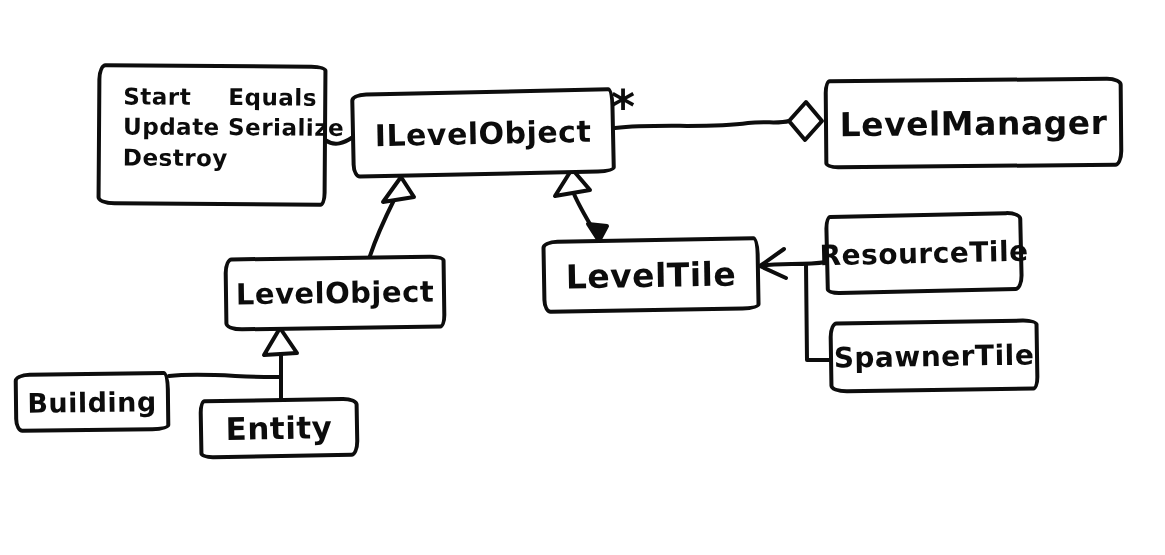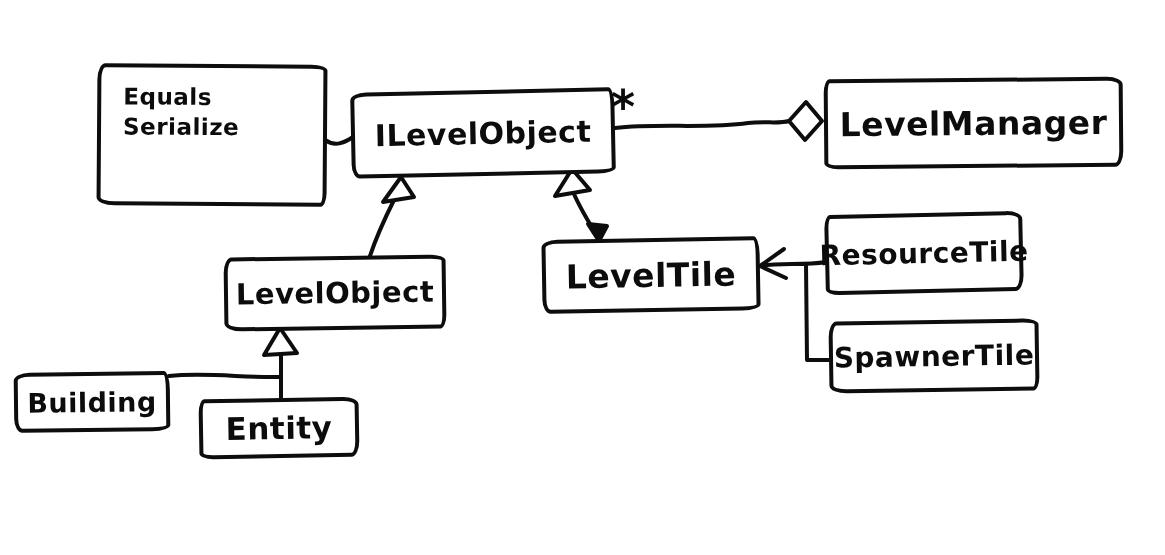--- a/index.html
+++ b/index.html
@@ -35,21 +35,21 @@
 
   .methods-box {
     left: 97px; top: 64px; width: 230px; height: 142px;
     justify-content: flex-start;
     align-items: flex-start;
     padding: 14px 6px 0 22px;
     transform: rotate(0.4deg);
     font-size: 23px;
   }
   .methods-box .col { display: flex; flex-direction: column; line-height: 1.32; }
-  .methods-box .col + .col { margin-left: 14px; }
+  .methods-box .col + .col { }
 
   .ilevelobject-box { left: 351px; top: 90px;  width: 264px; height: 86px; font-size: 30px; transform: rotate(-1.2deg); }
   .manager-box      { left: 824px; top: 78px;  width: 299px; height: 90px; font-size: 33px; transform: rotate(-0.5deg); }
   .object-box       { left: 224px; top: 256px; width: 222px; height: 74px; font-size: 29px; transform: rotate(-0.8deg); }
   .tile-box         { left: 542px; top: 238px; width: 218px; height: 74px; font-size: 33px; transform: rotate(-1deg); }
   .resource-box     { left: 825px; top: 213px; width: 198px; height: 80px; font-size: 28px; transform: rotate(-1.3deg); }
   .spawner-box      { left: 829px; top: 320px; width: 210px; height: 72px; font-size: 28px; transform: rotate(-0.9deg); }
   .building-box     { left: 14px;  top: 372px; width: 156px; height: 60px; font-size: 27px; transform: rotate(-0.7deg); }
   .entity-box       { left: 199px; top: 398px; width: 160px; height: 60px; font-size: 31px; transform: rotate(-1deg); }
 
@@ -84,20 +84,25 @@
     <path d="M 281 354 L 281 399"></path>
     <path d="M 169 376 C 205 372 245 378 280 377"></path>
 
     <path d="M 784 249 L 760 266 L 786 278"></path>
     <path d="M 761 266 C 780 262 802 266 826 262"></path>
     <path d="M 806 264 L 807 360 L 830 360"></path>
   </svg>
 
   <div class="box r1 methods-box">
     <div class="col">
+      <span>Start</span>
+      <span>Update</span>
+      <span>Destroy</span>
+    </div>
+    <div class="col">
       <span>Equals</span>
       <span>Serialize</span>
     </div>
   </div>
 
   <div class="box r2 ilevelobject-box">
     <span>ILevelObject</span>
   </div>
 
   <div class="star">*</div>

